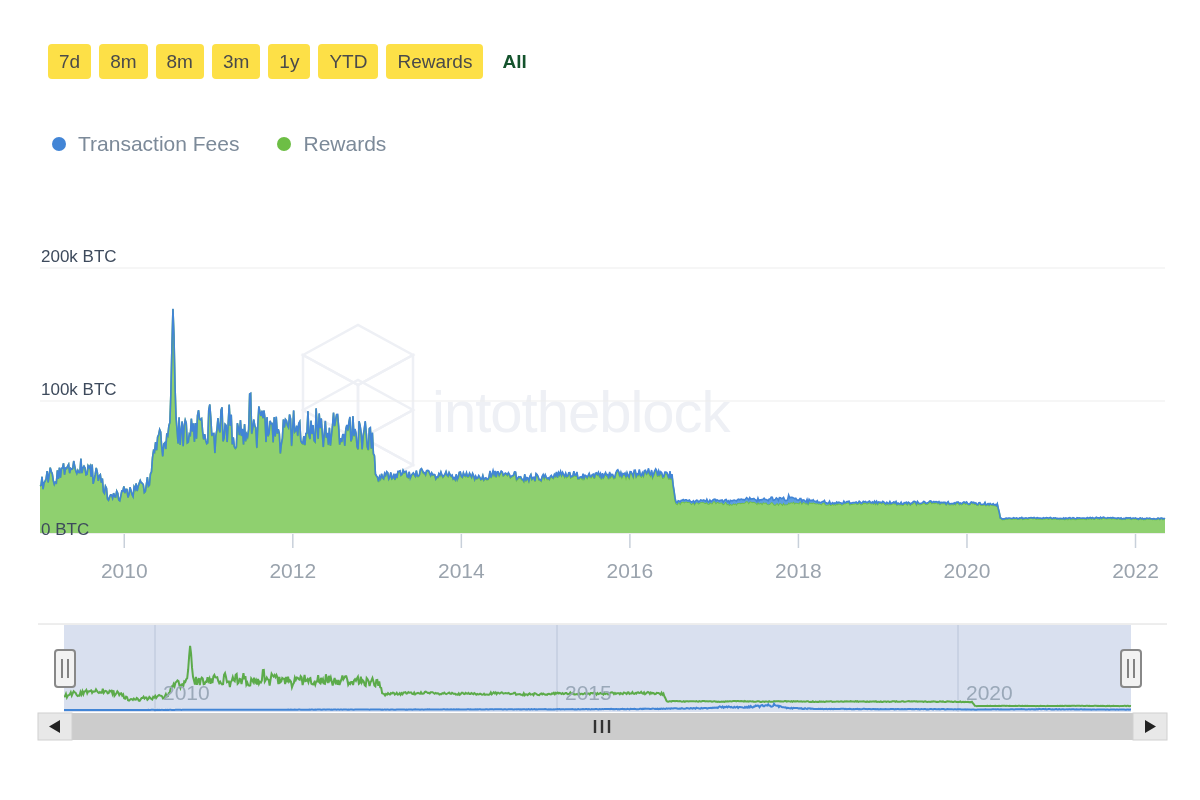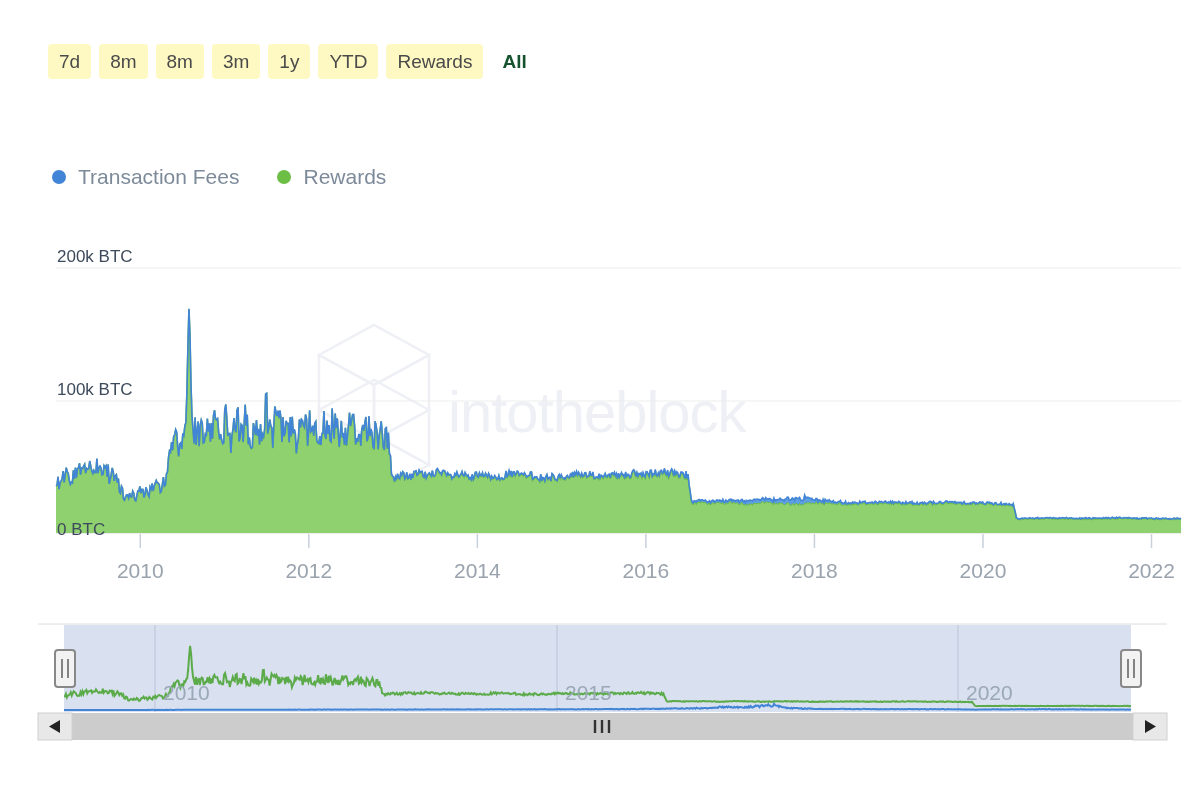--- a/index.html
+++ b/index.html
@@ -18,21 +18,21 @@
   
   #range-selector {
     position: absolute;
     left: 48px;
     top: 44px;
     display: flex;
     align-items: center;
     gap: 8px;
   }
   .range-btn {
-    background: #fef9c3;
+    background: #fde047;
     border: none;
     border-radius: 4px;
     color: #4a4a4a;
     font-family: "Liberation Sans", sans-serif;
     font-size: 19px;
     padding: 8px 11px;
     line-height: 1;
     cursor: pointer;
     white-space: nowrap;
   }
@@ -49,39 +49,38 @@
     top: 132px;
     display: flex;
     align-items: center;
     gap: 38px;
   }
   .legend-item {
     display: flex;
     align-items: center;
     gap: 12px;
     cursor: pointer;
-    margin-top: 33px;
   }
   .legend-dot {
     width: 14px;
     height: 14px;
     border-radius: 50%;
     display: block;
   }
   .legend-label {
     font-size: 21px;
     color: #7c8a99;
     font-family: "Liberation Sans", sans-serif;
     white-space: nowrap;
   }
 
   
   #chart-area {
     position: absolute;
-    left: 16px;
+    left: 0;
     top: 0;
     width: 1136px;
     height: 800px;
     pointer-events: none;
   }
   #chart-svg { display: block; }
 
   .ylabel {
     font-size: 17px;
     fill: #3d4a5c;

